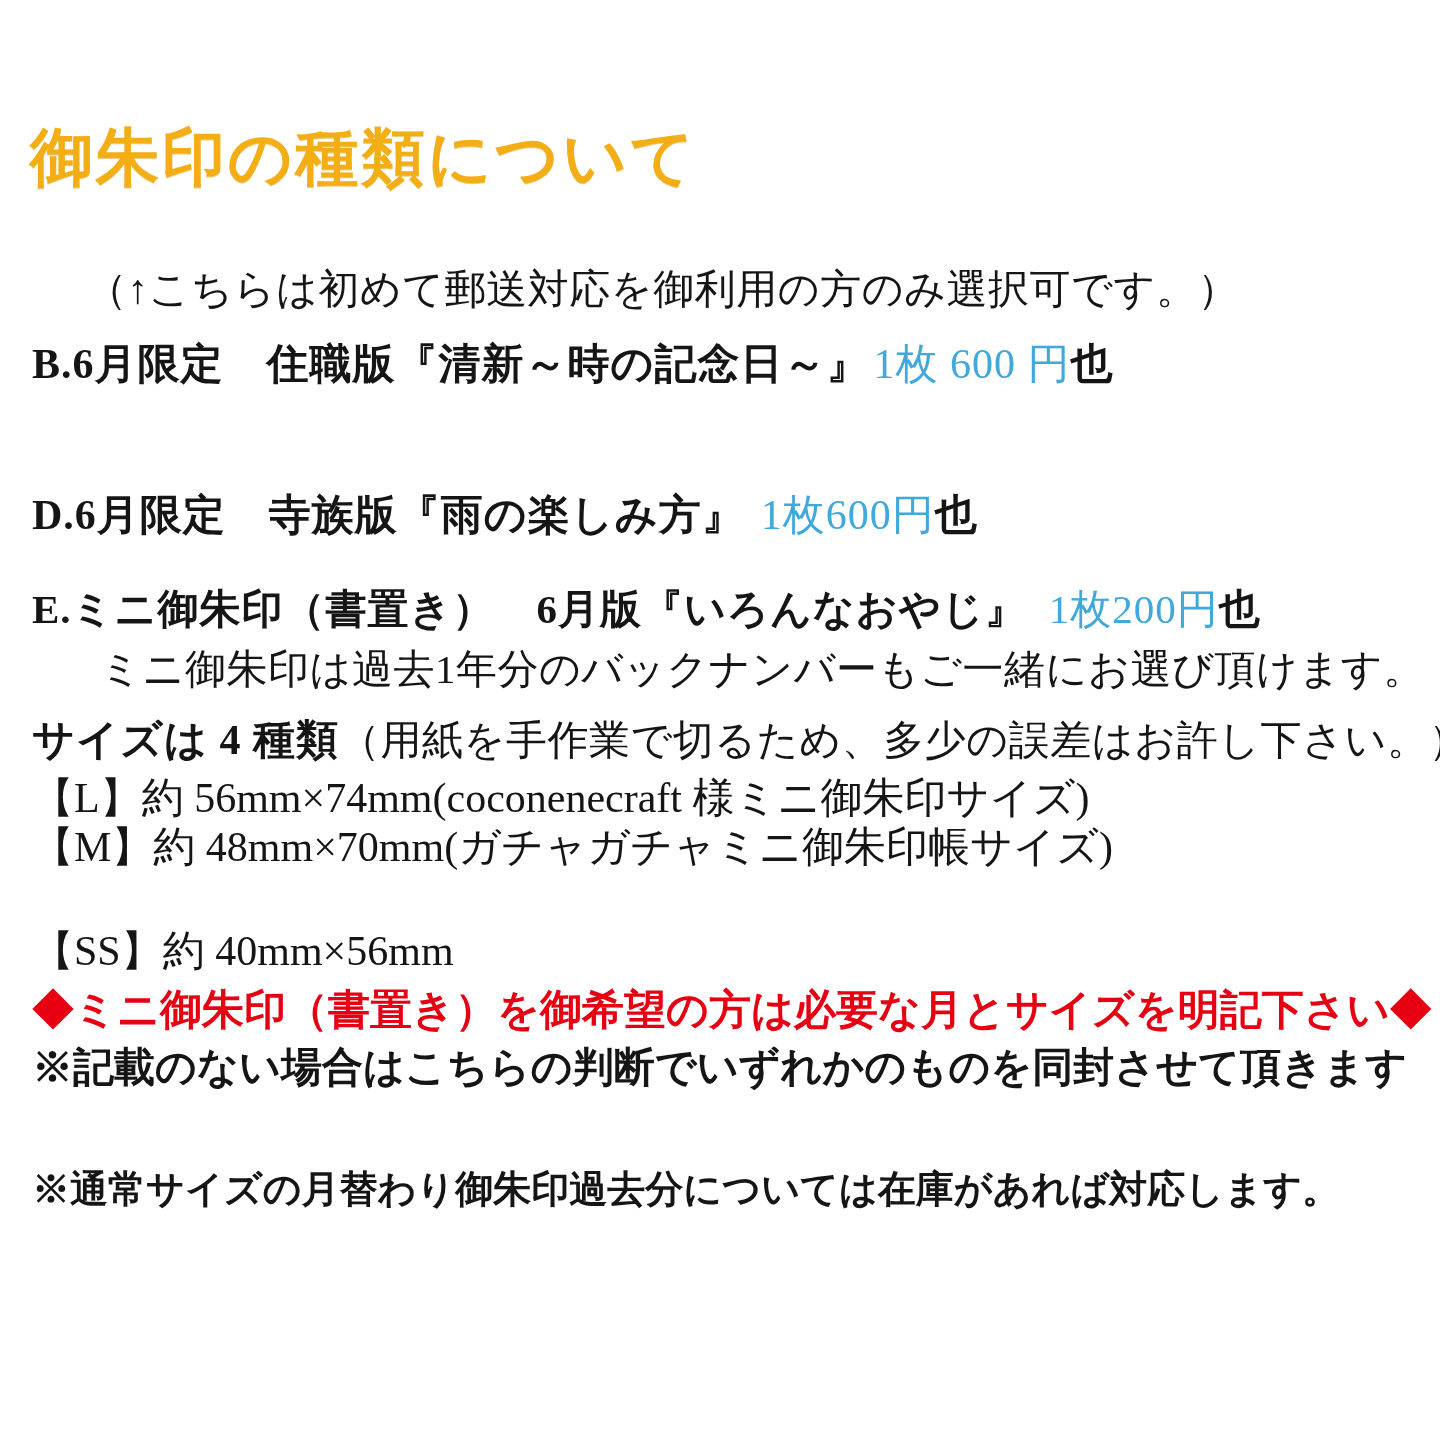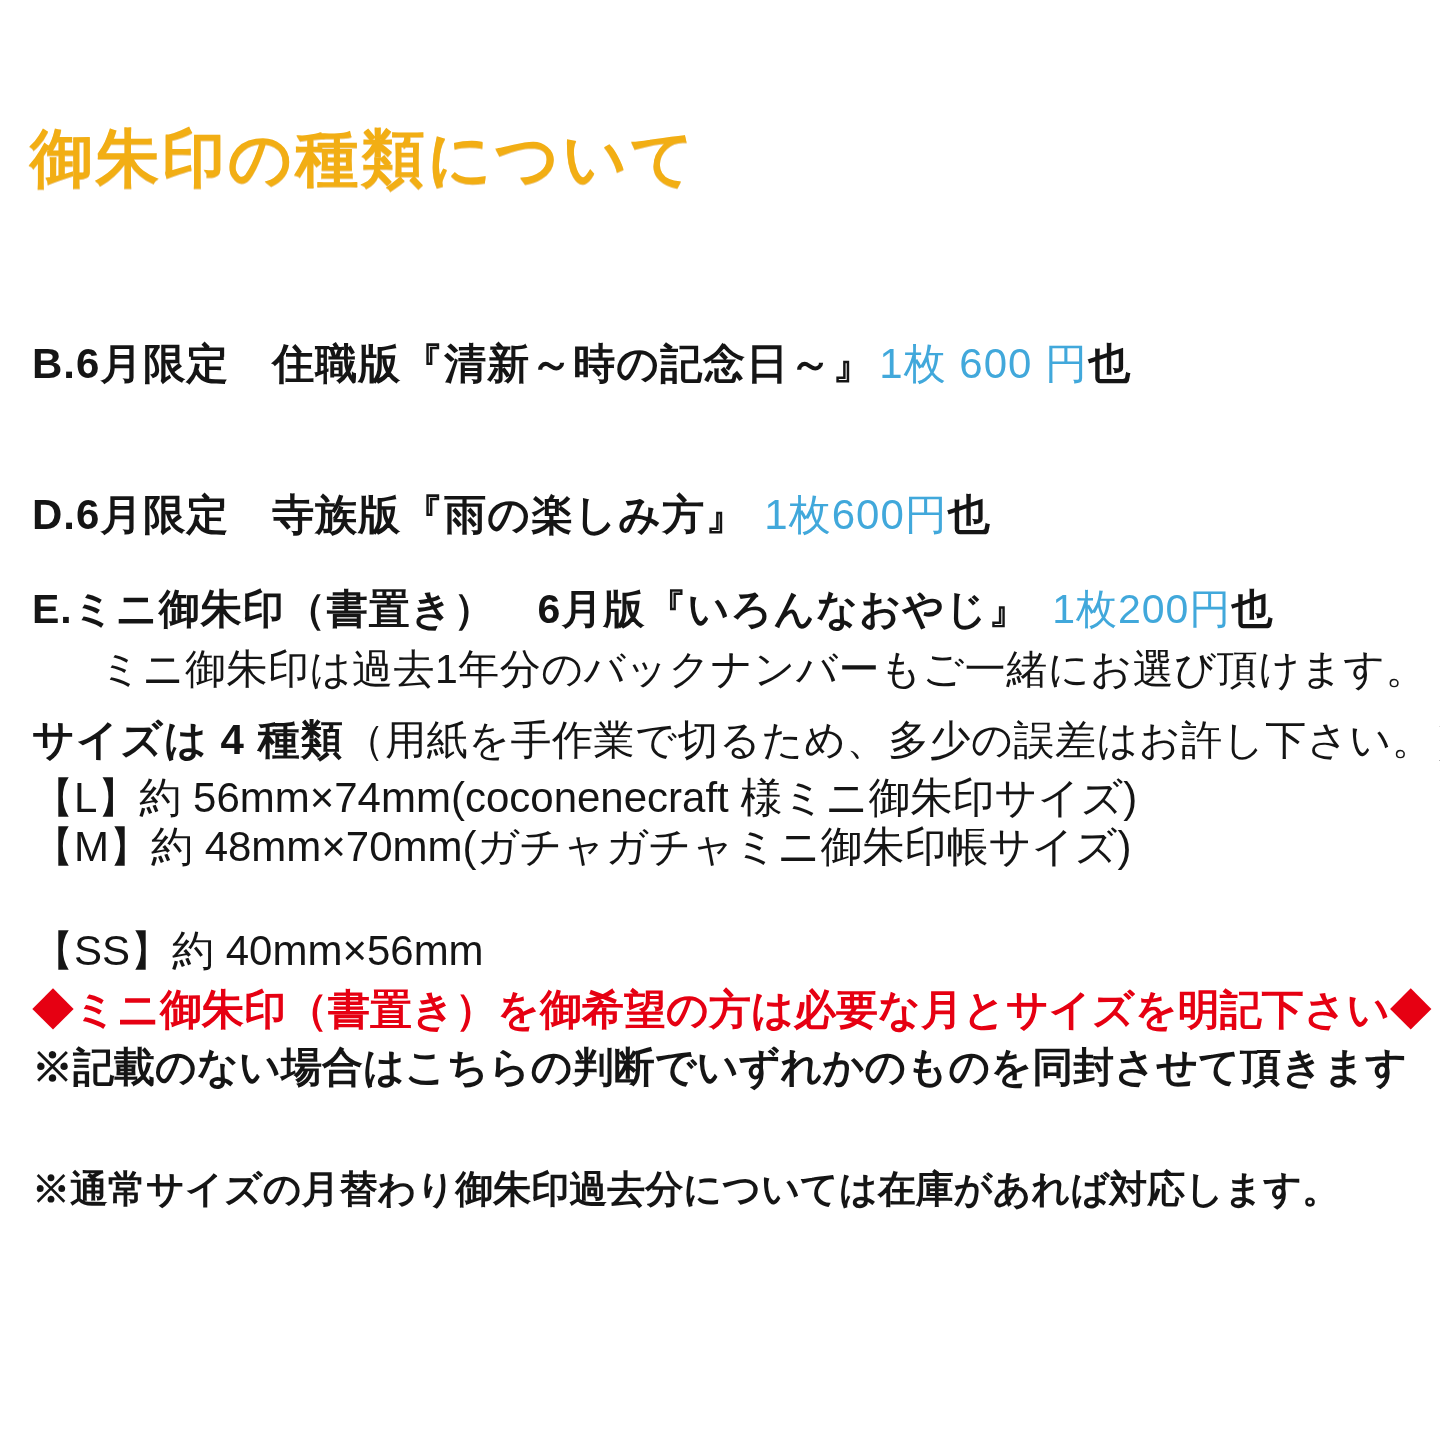--- a/index.html
+++ b/index.html
@@ -1,21 +1,21 @@
 <!DOCTYPE html>
 <html lang="ja" style="--title: #F2AE14; --price: #41A8DB; --alert: #E60012; --text: #151515; --background: #FFFFFF;"><head>
 <meta charset="utf-8">
 <style>
   * { margin:0; padding:0; box-sizing:border-box; }
   html,body { background:#ffffff; }
   .page {
     position:relative;
     width:1440px; height:1440px;
     background:var(--background,#ffffff);
-    font-family:Liberation Sans, sans-serif;
+    font-family:Liberation Serif, serif;
     color:var(--text,#151515);
     overflow:hidden;
   }
   .line {
     position:absolute;
     left:32px;
     white-space:nowrap;
     font-size:42px;
     font-weight:700;
     letter-spacing:1px;
@@ -61,20 +61,21 @@
   .pos-foot2  { top:1234px; left:78px; }
 </style>
 </head>
 <body>
 
 <div class="page">
 
   <h1 class="line title">御朱印の種類について</h1>
 
 
+  <div class="line note fs41 pos-note-a">（↑こちらは初めて郵送対応を御利用の方のみ選択可です。）</div>
 
   <div class="line pos-item-b">
     <span>B.6月限定　住職版『清新～時の記念日～』</span><span class="price g4">1枚 600 円</span><span>也</span>
   </div>
 
 
   <div class="line pos-item-d">
     <span>D.6月限定　寺族版『雨の楽しみ方』</span><span class="price g16">1枚600円</span><span>也</span>
   </div>
 

